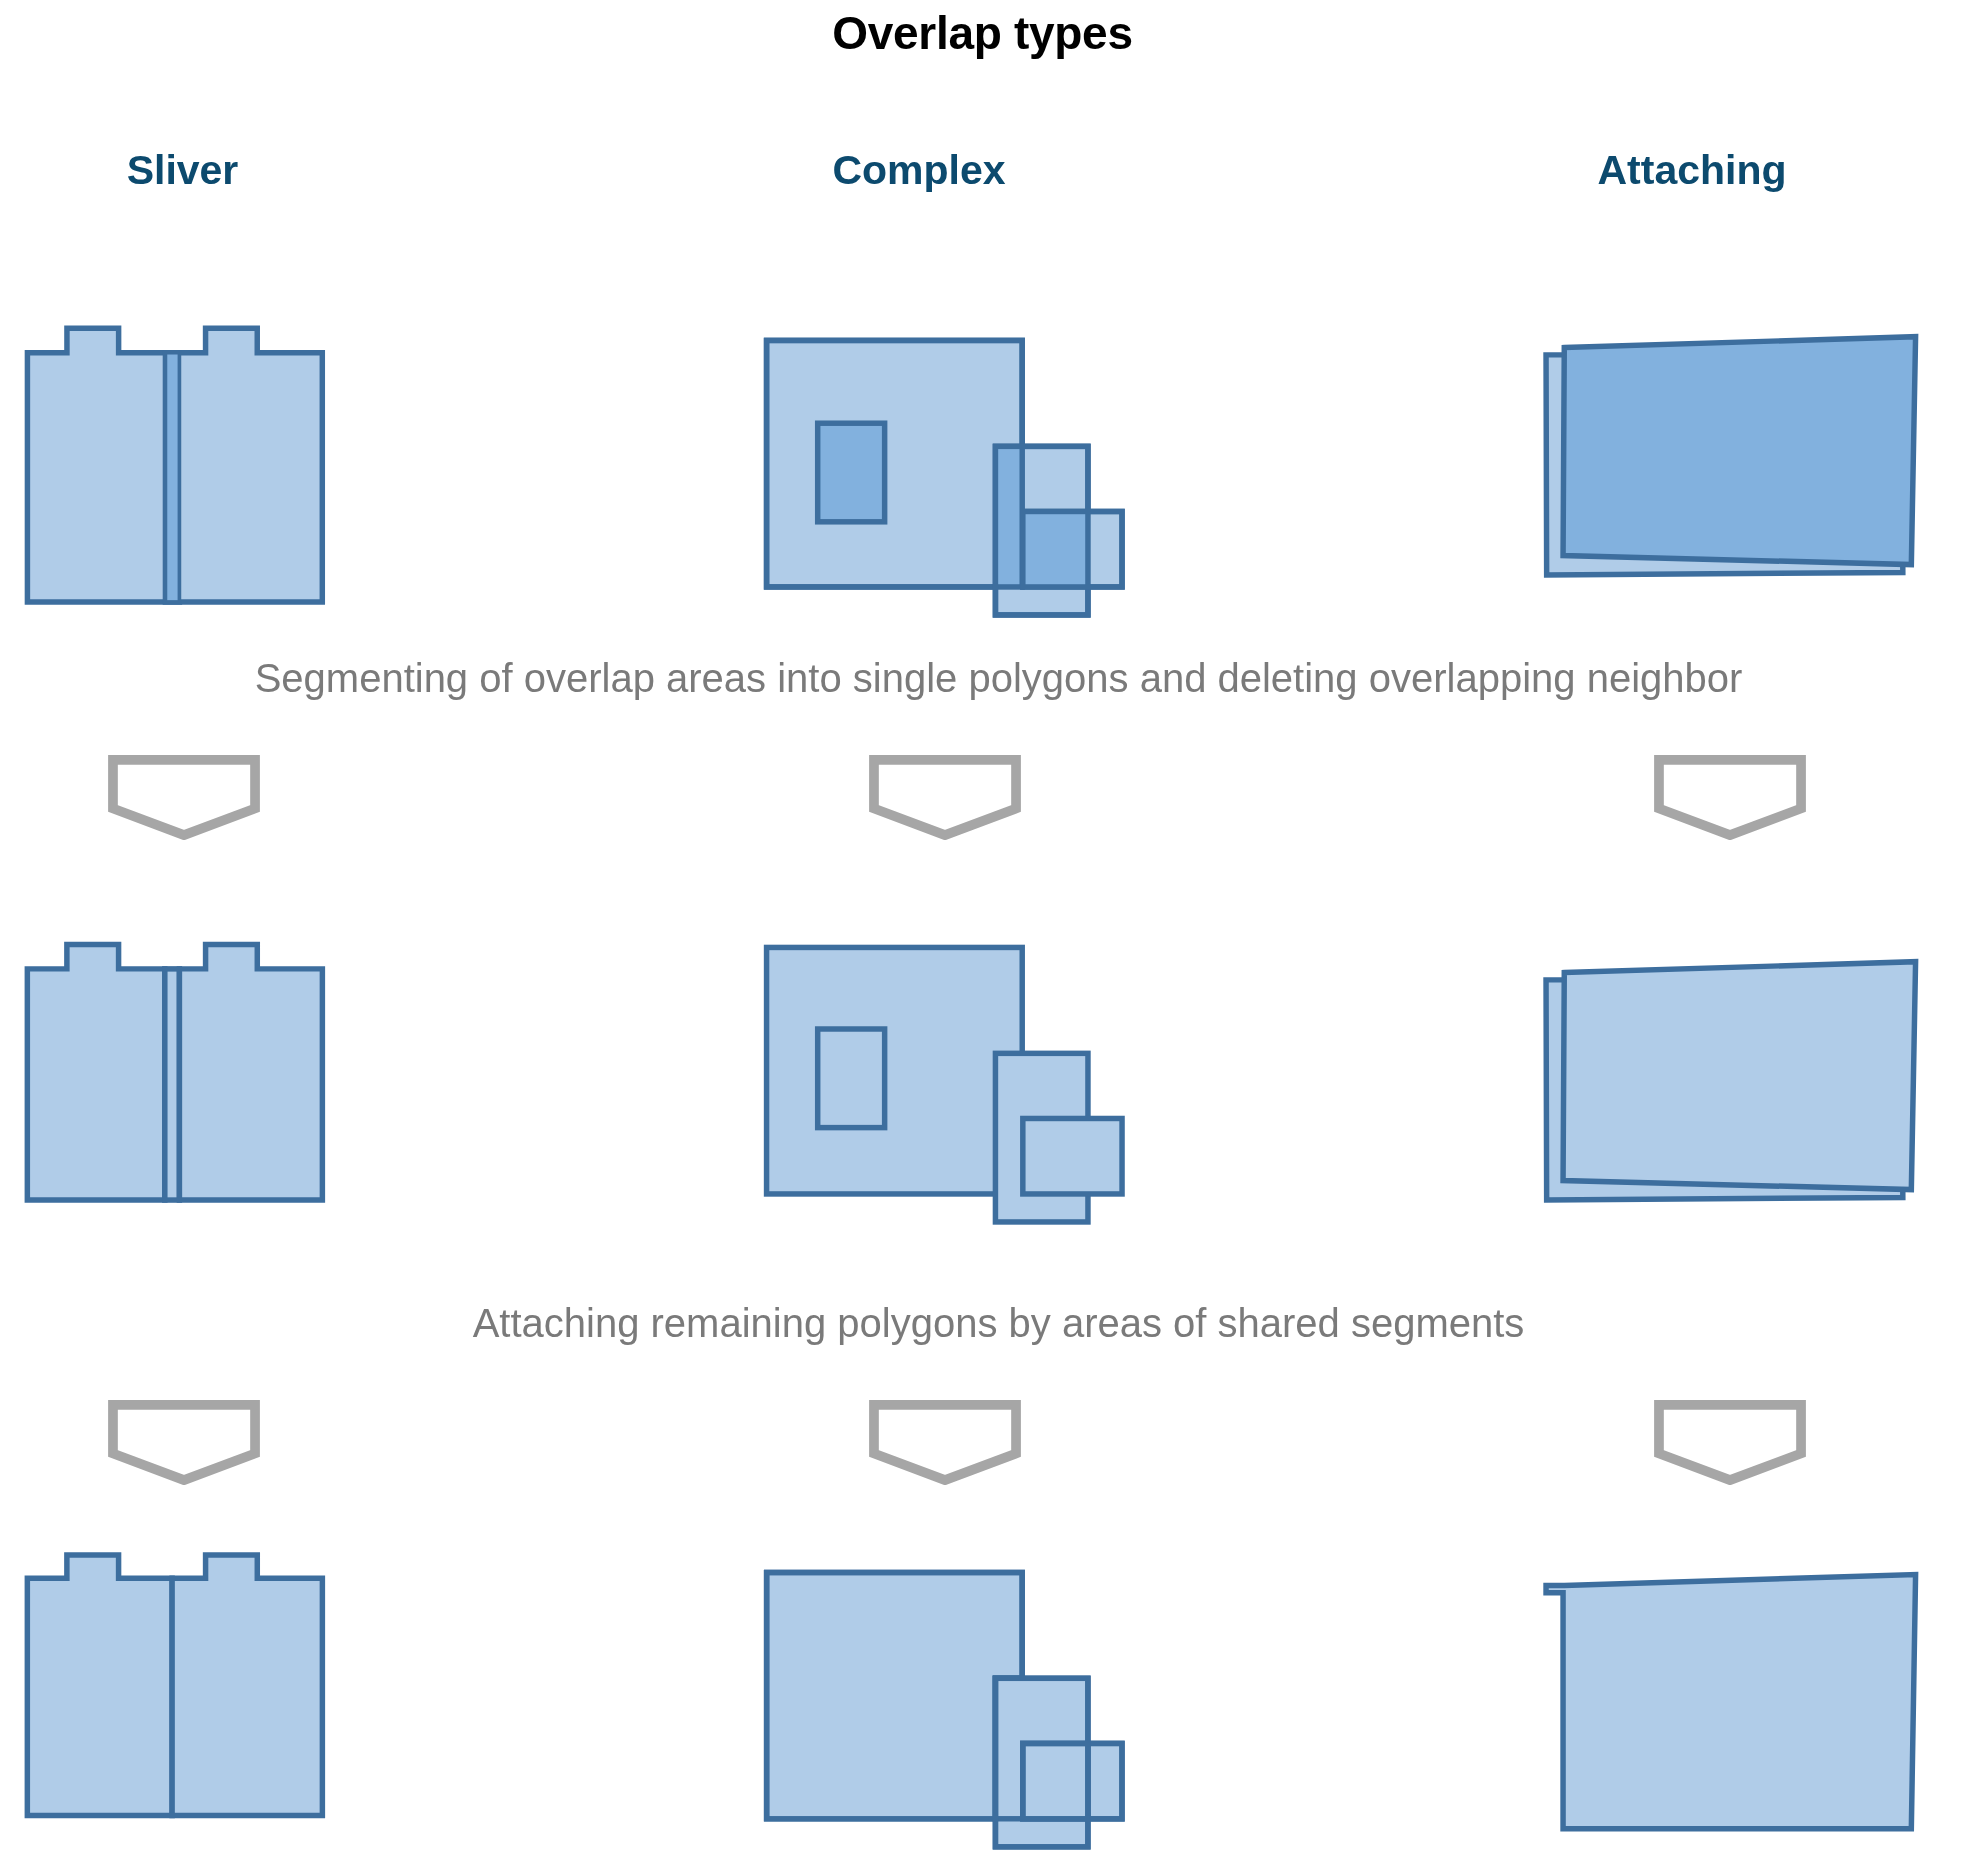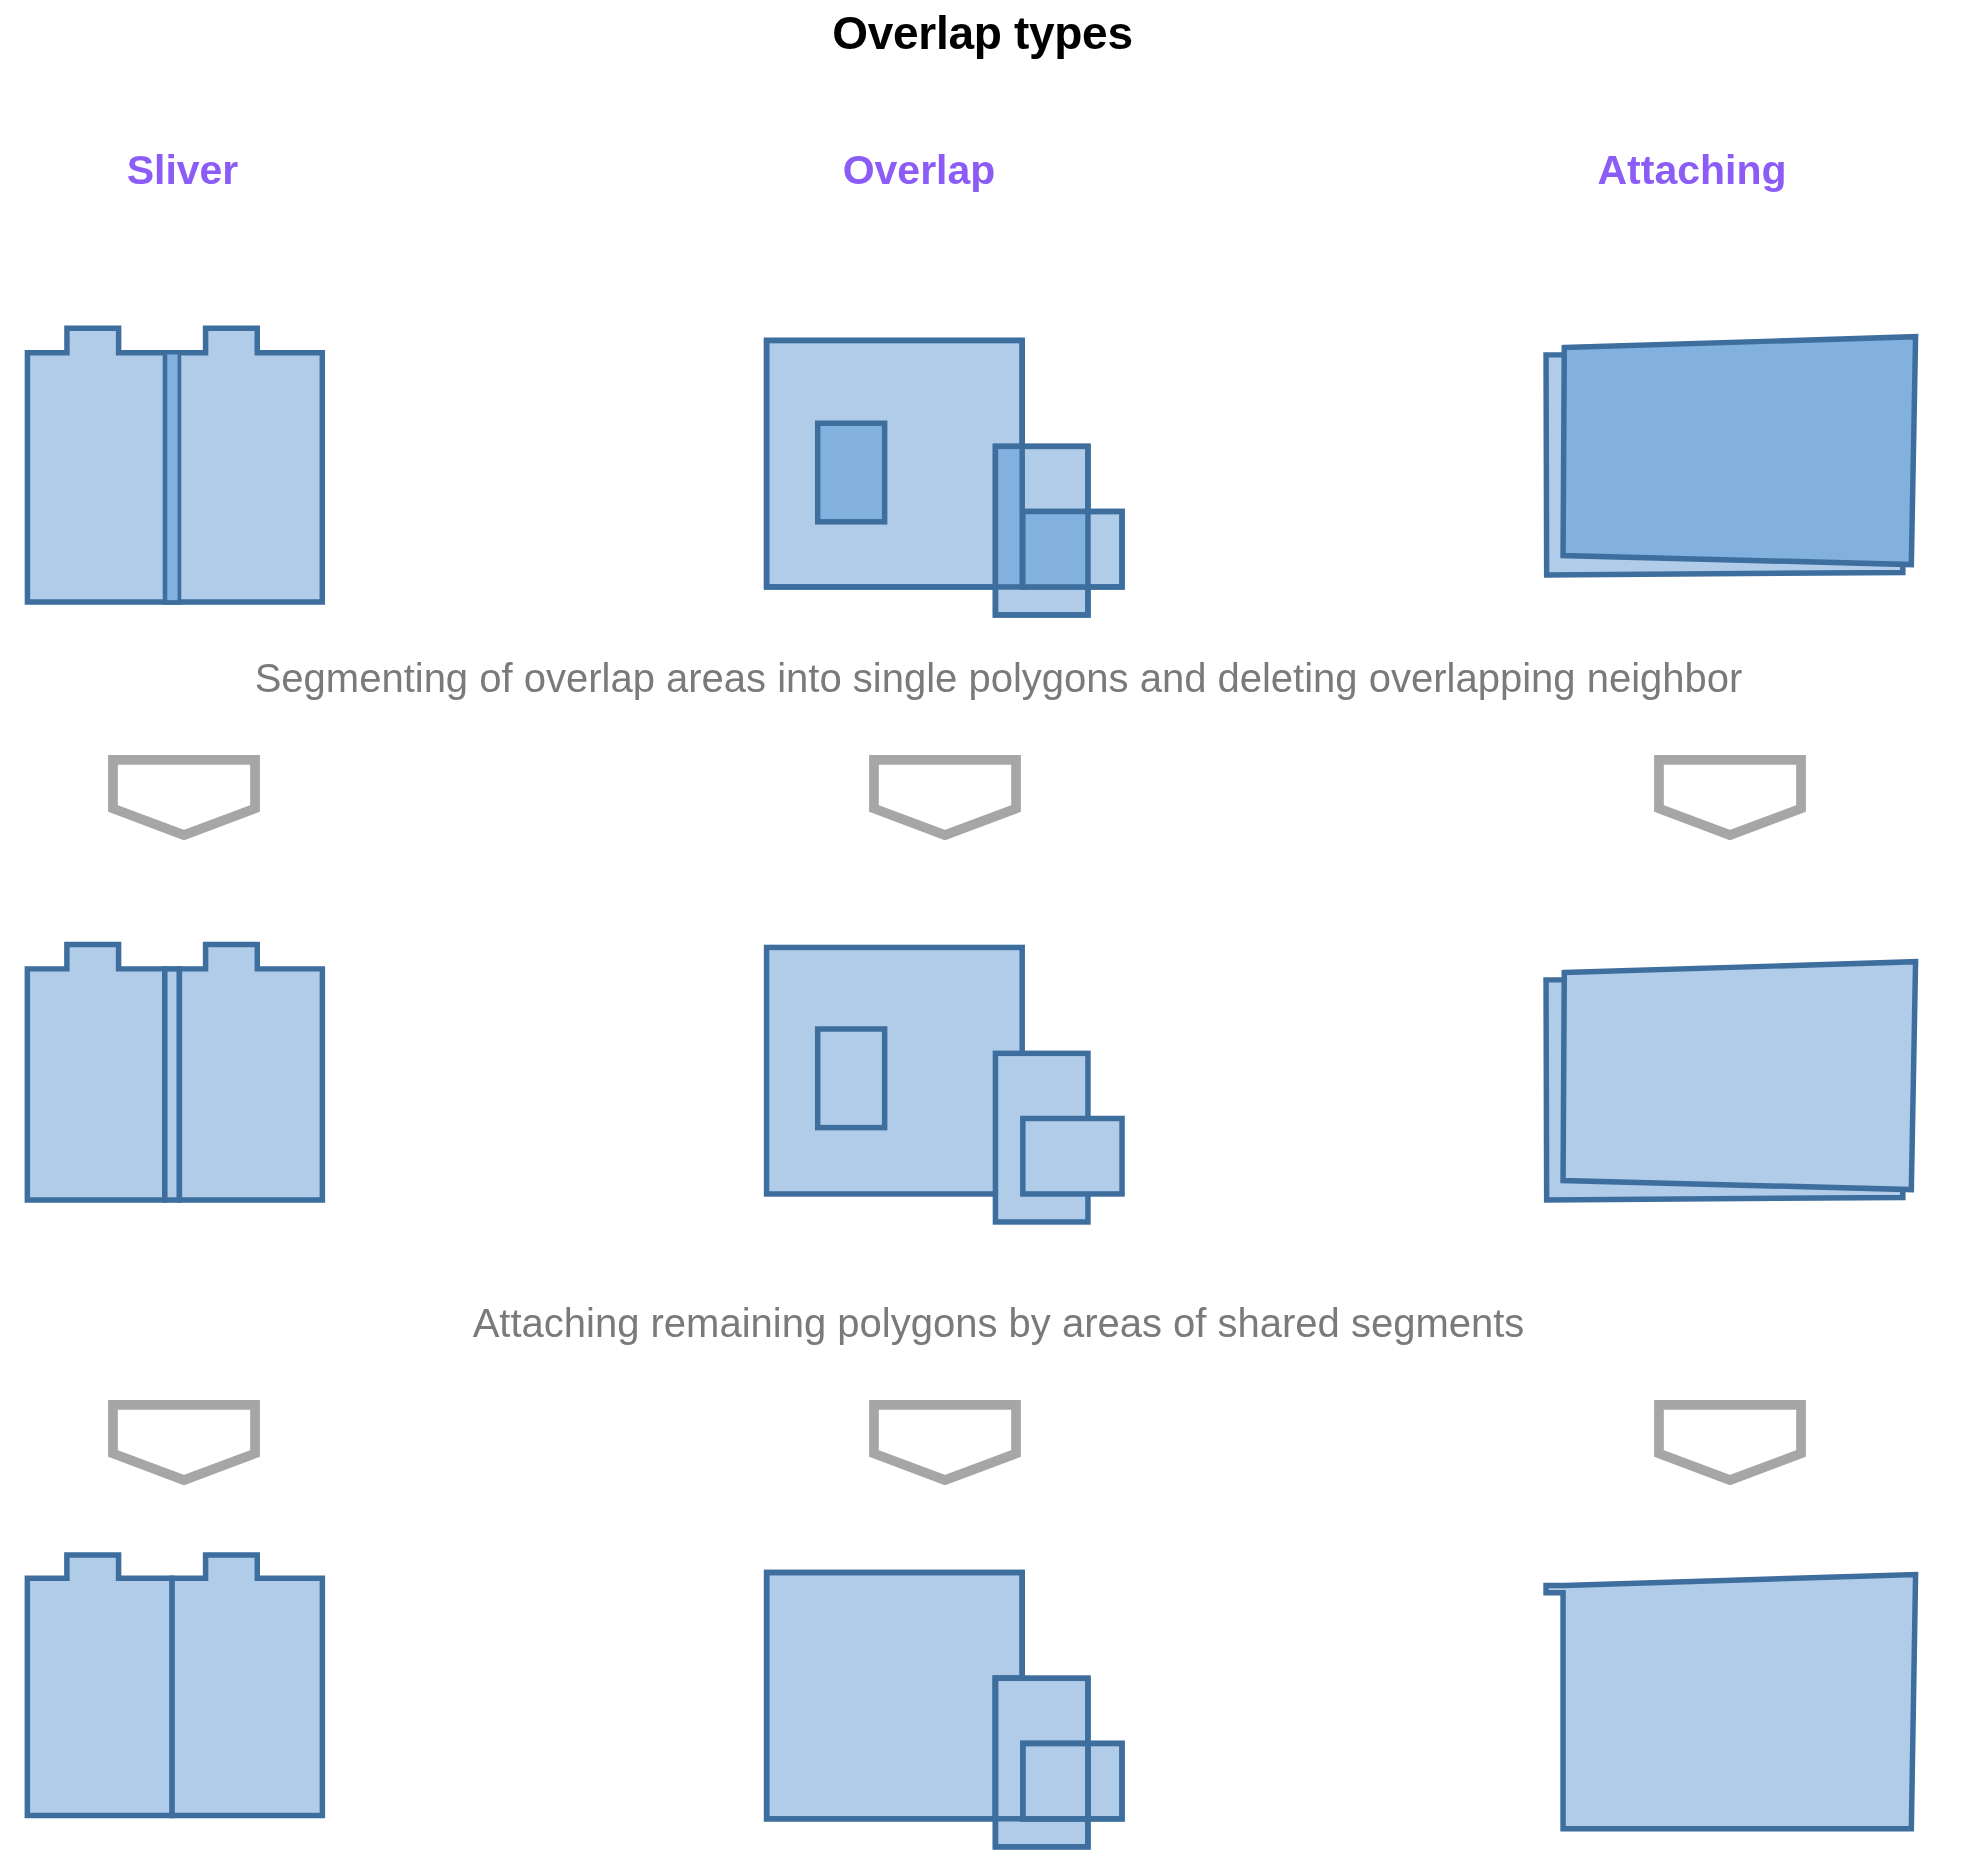--- a/index.html
+++ b/index.html
@@ -21,21 +21,21 @@
     font-weight:bold;
     letter-spacing:-0.3px;
     color:#000;
   }
 
   .col-head{
     position:absolute;
     top:147px;
     font-size:41px;
     font-weight:bold;
-    color:#8b5cf6;
+    color:#0c4a6e;
     text-align:center;
     white-space:nowrap;
   }
   #head-sliver{left:0px;width:365px;}
   #head-complex{left:645px;width:548px;}
   #head-duplicate{left:1418px;width:548px;}
 
   .caption{
     position:absolute;
     left:16px;width:1965px;
@@ -55,21 +55,21 @@
   .arrow{position:absolute;}
 </style>
 </head>
 <body>
 
 <div class="canvas">
 
   <div class="title">Overlap types</div>
 
   <div class="col-head" id="head-sliver">Sliver</div>
-  <div class="col-head" id="head-complex">Overlap</div>
+  <div class="col-head" id="head-complex">Complex</div>
   <div class="col-head" id="head-duplicate">Attaching</div>
 
   <div class="stage" style="left:24px;top:301px;">
     <svg width="323" height="304" viewBox="0 0 530 500">
       <g fill="#b0cce8" stroke="#3d6e9e" stroke-width="9" stroke-linejoin="miter">
         <polygon points="5,85 70,85 70,45 155,45 155,85 255,85 255,495 5,495"></polygon>
         <polygon points="232,85 298,85 298,45 383,45 383,85 490,85 490,495 232,495"></polygon>
       </g>
       <rect x="232" y="85" width="23" height="410" fill="#82b1de" stroke="#3d6e9e" stroke-width="6"></rect>
     </svg>

